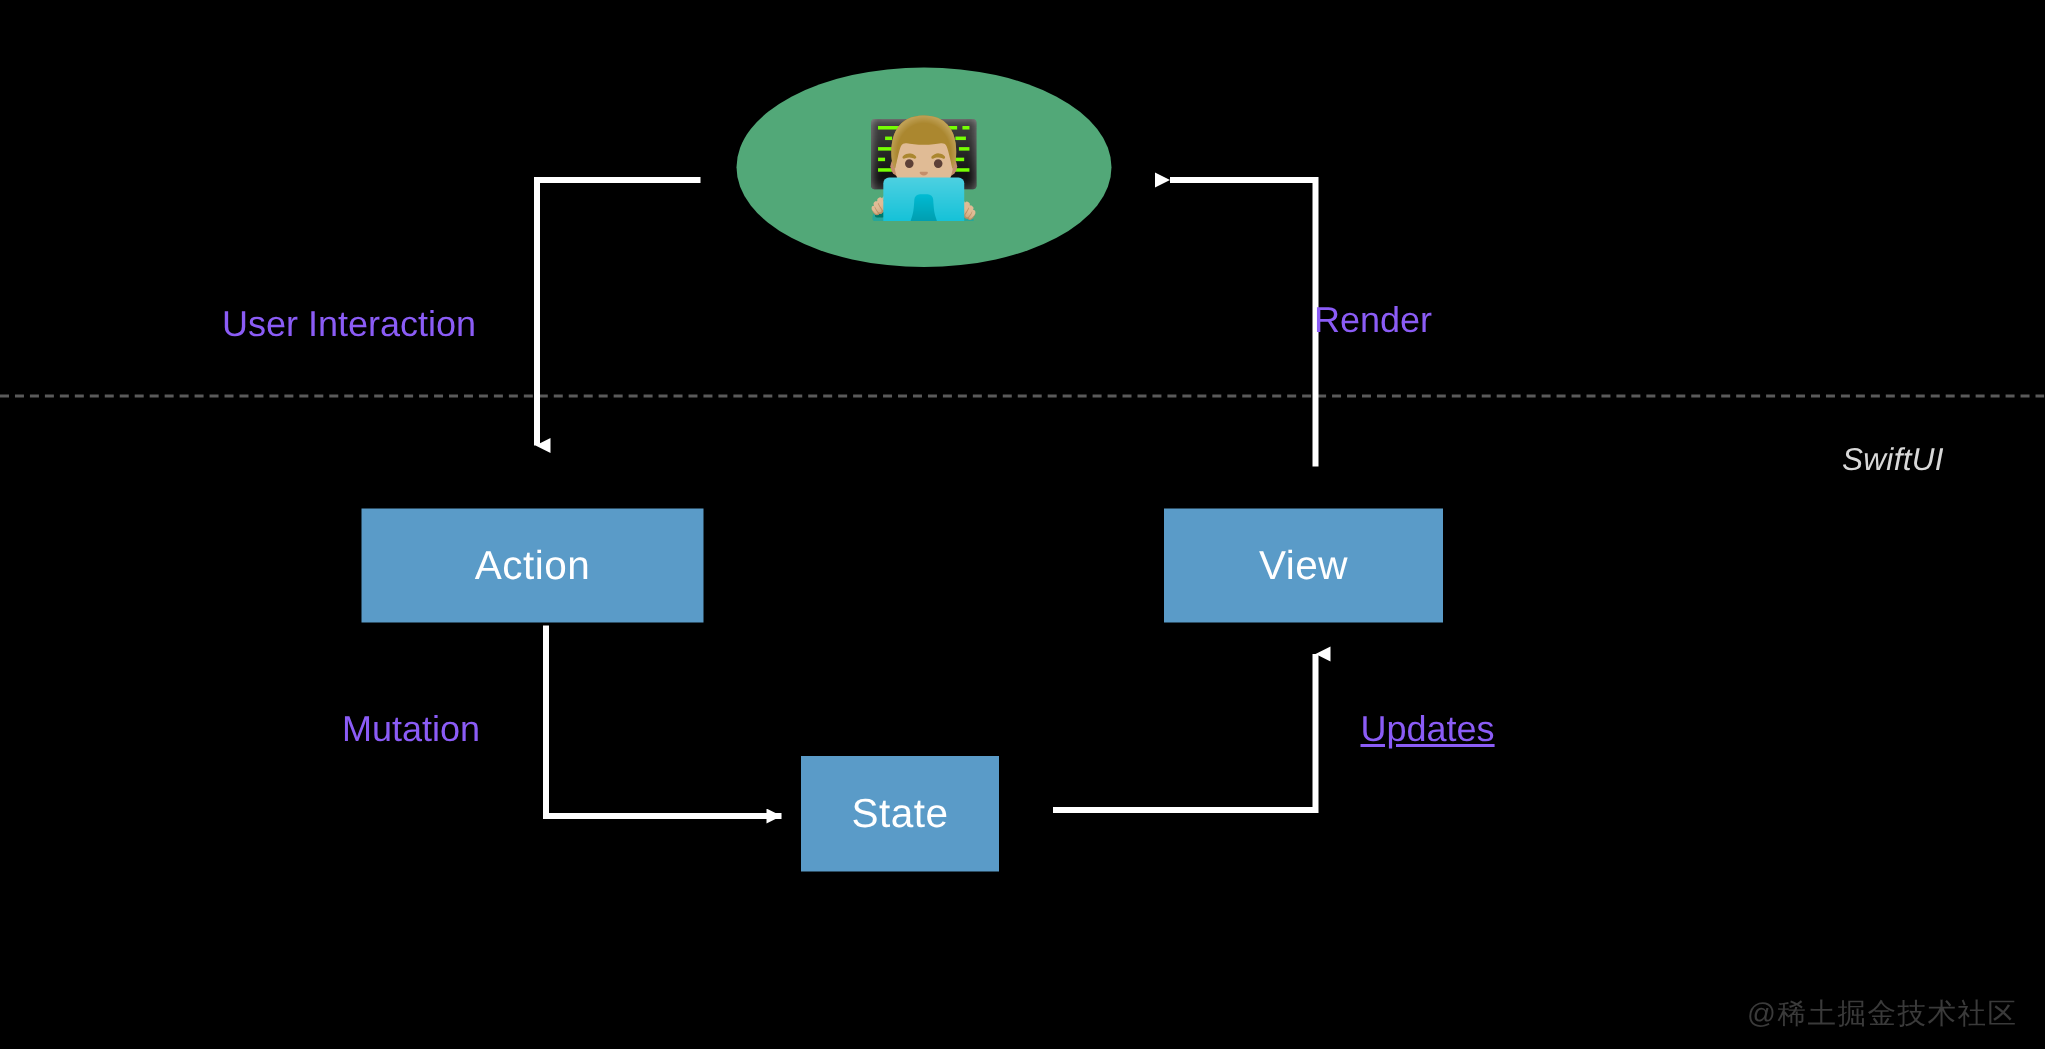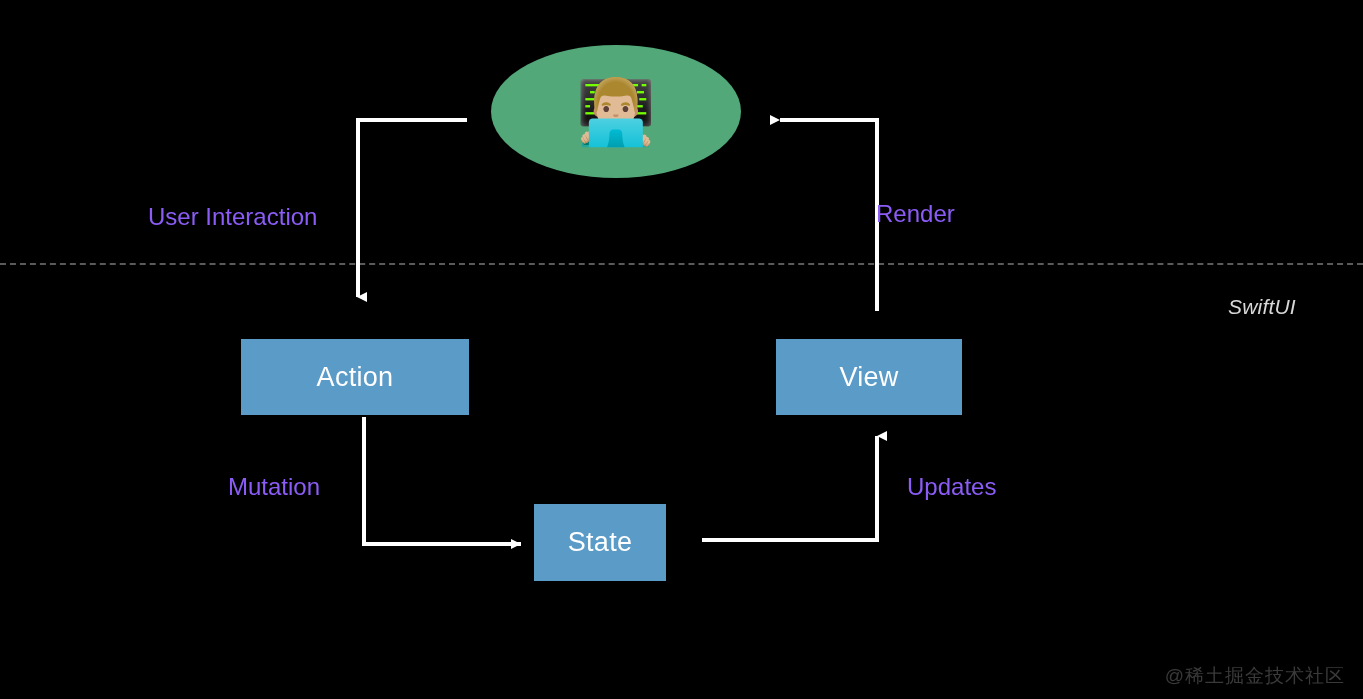--- a/index.html
+++ b/index.html
@@ -82,21 +82,21 @@
   
   .edge-label {
     position: absolute;
     color: #8b5cf6;
     font-size: 24px;
     white-space: nowrap;
   }
   #label-user-interaction { left: 148px; top: 203px; }
   #label-render           { left: 876px; top: 200px; }
   #label-mutation         { left: 228px; top: 473px; }
-  #label-updates          { left: 907px; top: 473px; }
+  #label-updates          { left: 907px; top: 473px; text-decoration: underline; }
 
   
   #connectors {
     position: absolute;
     left: 0;
     top: 0;
     width: 1363px;
     height: 699px;
     pointer-events: none;
   }

